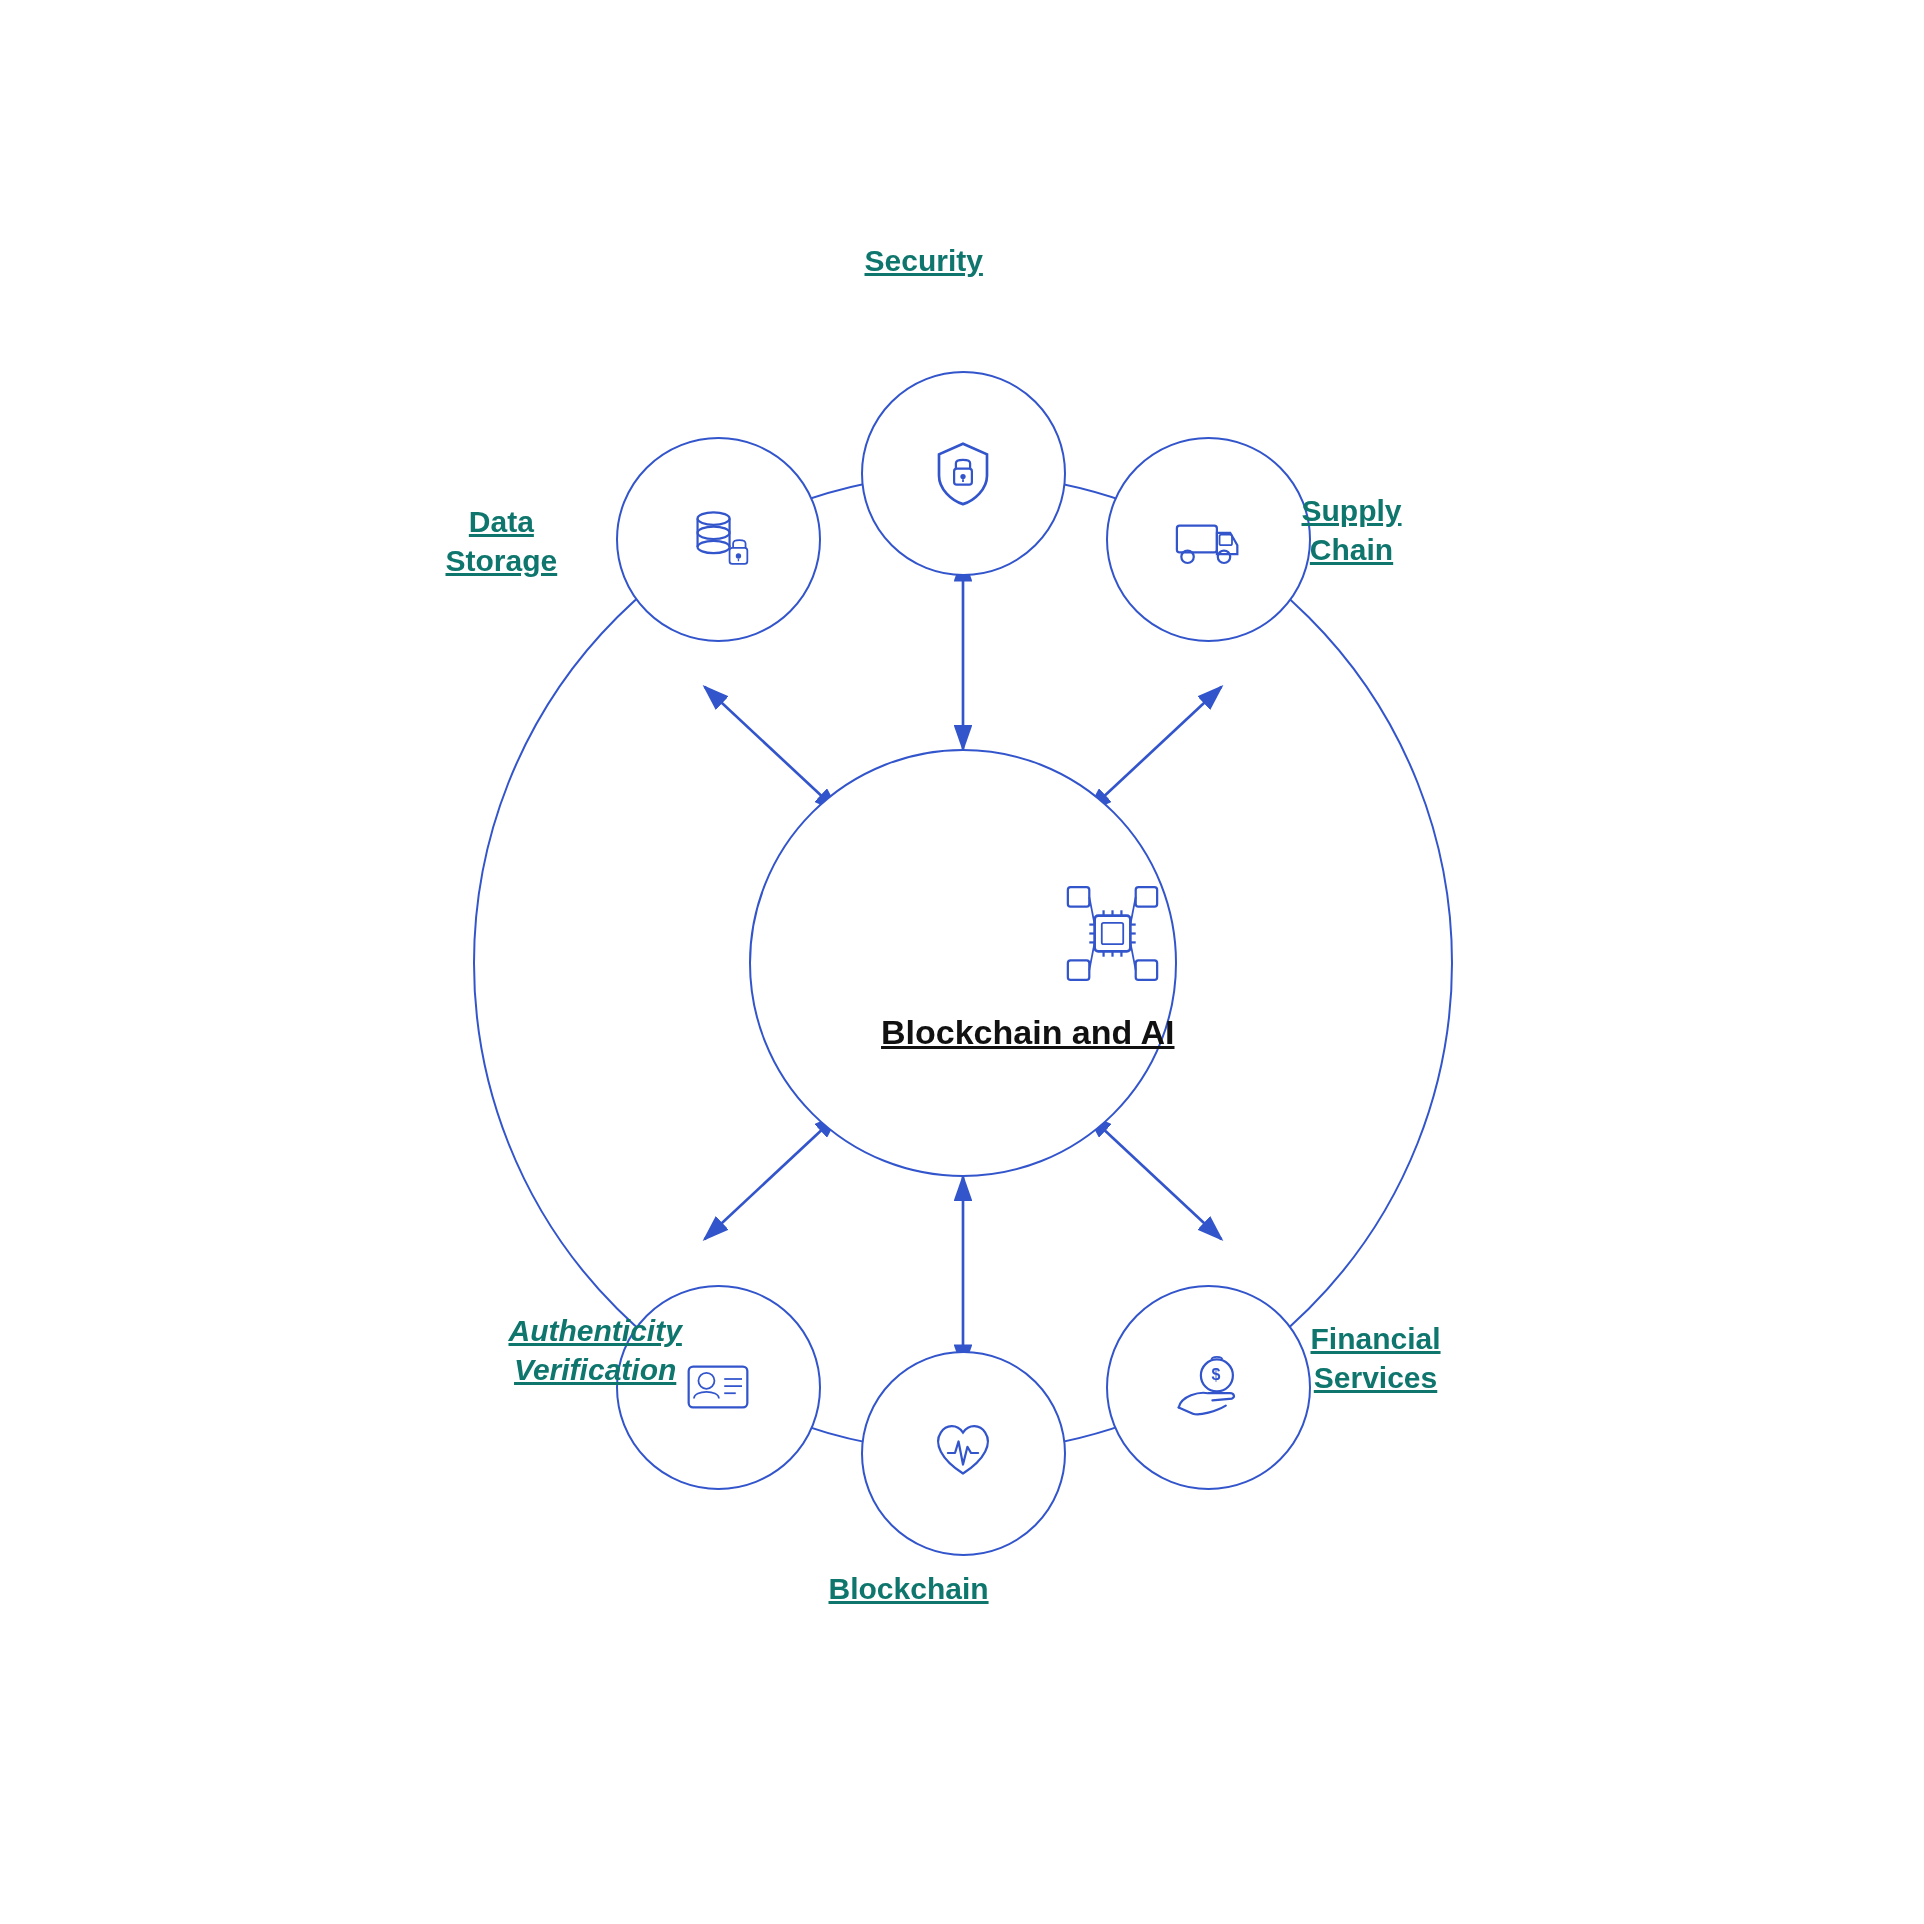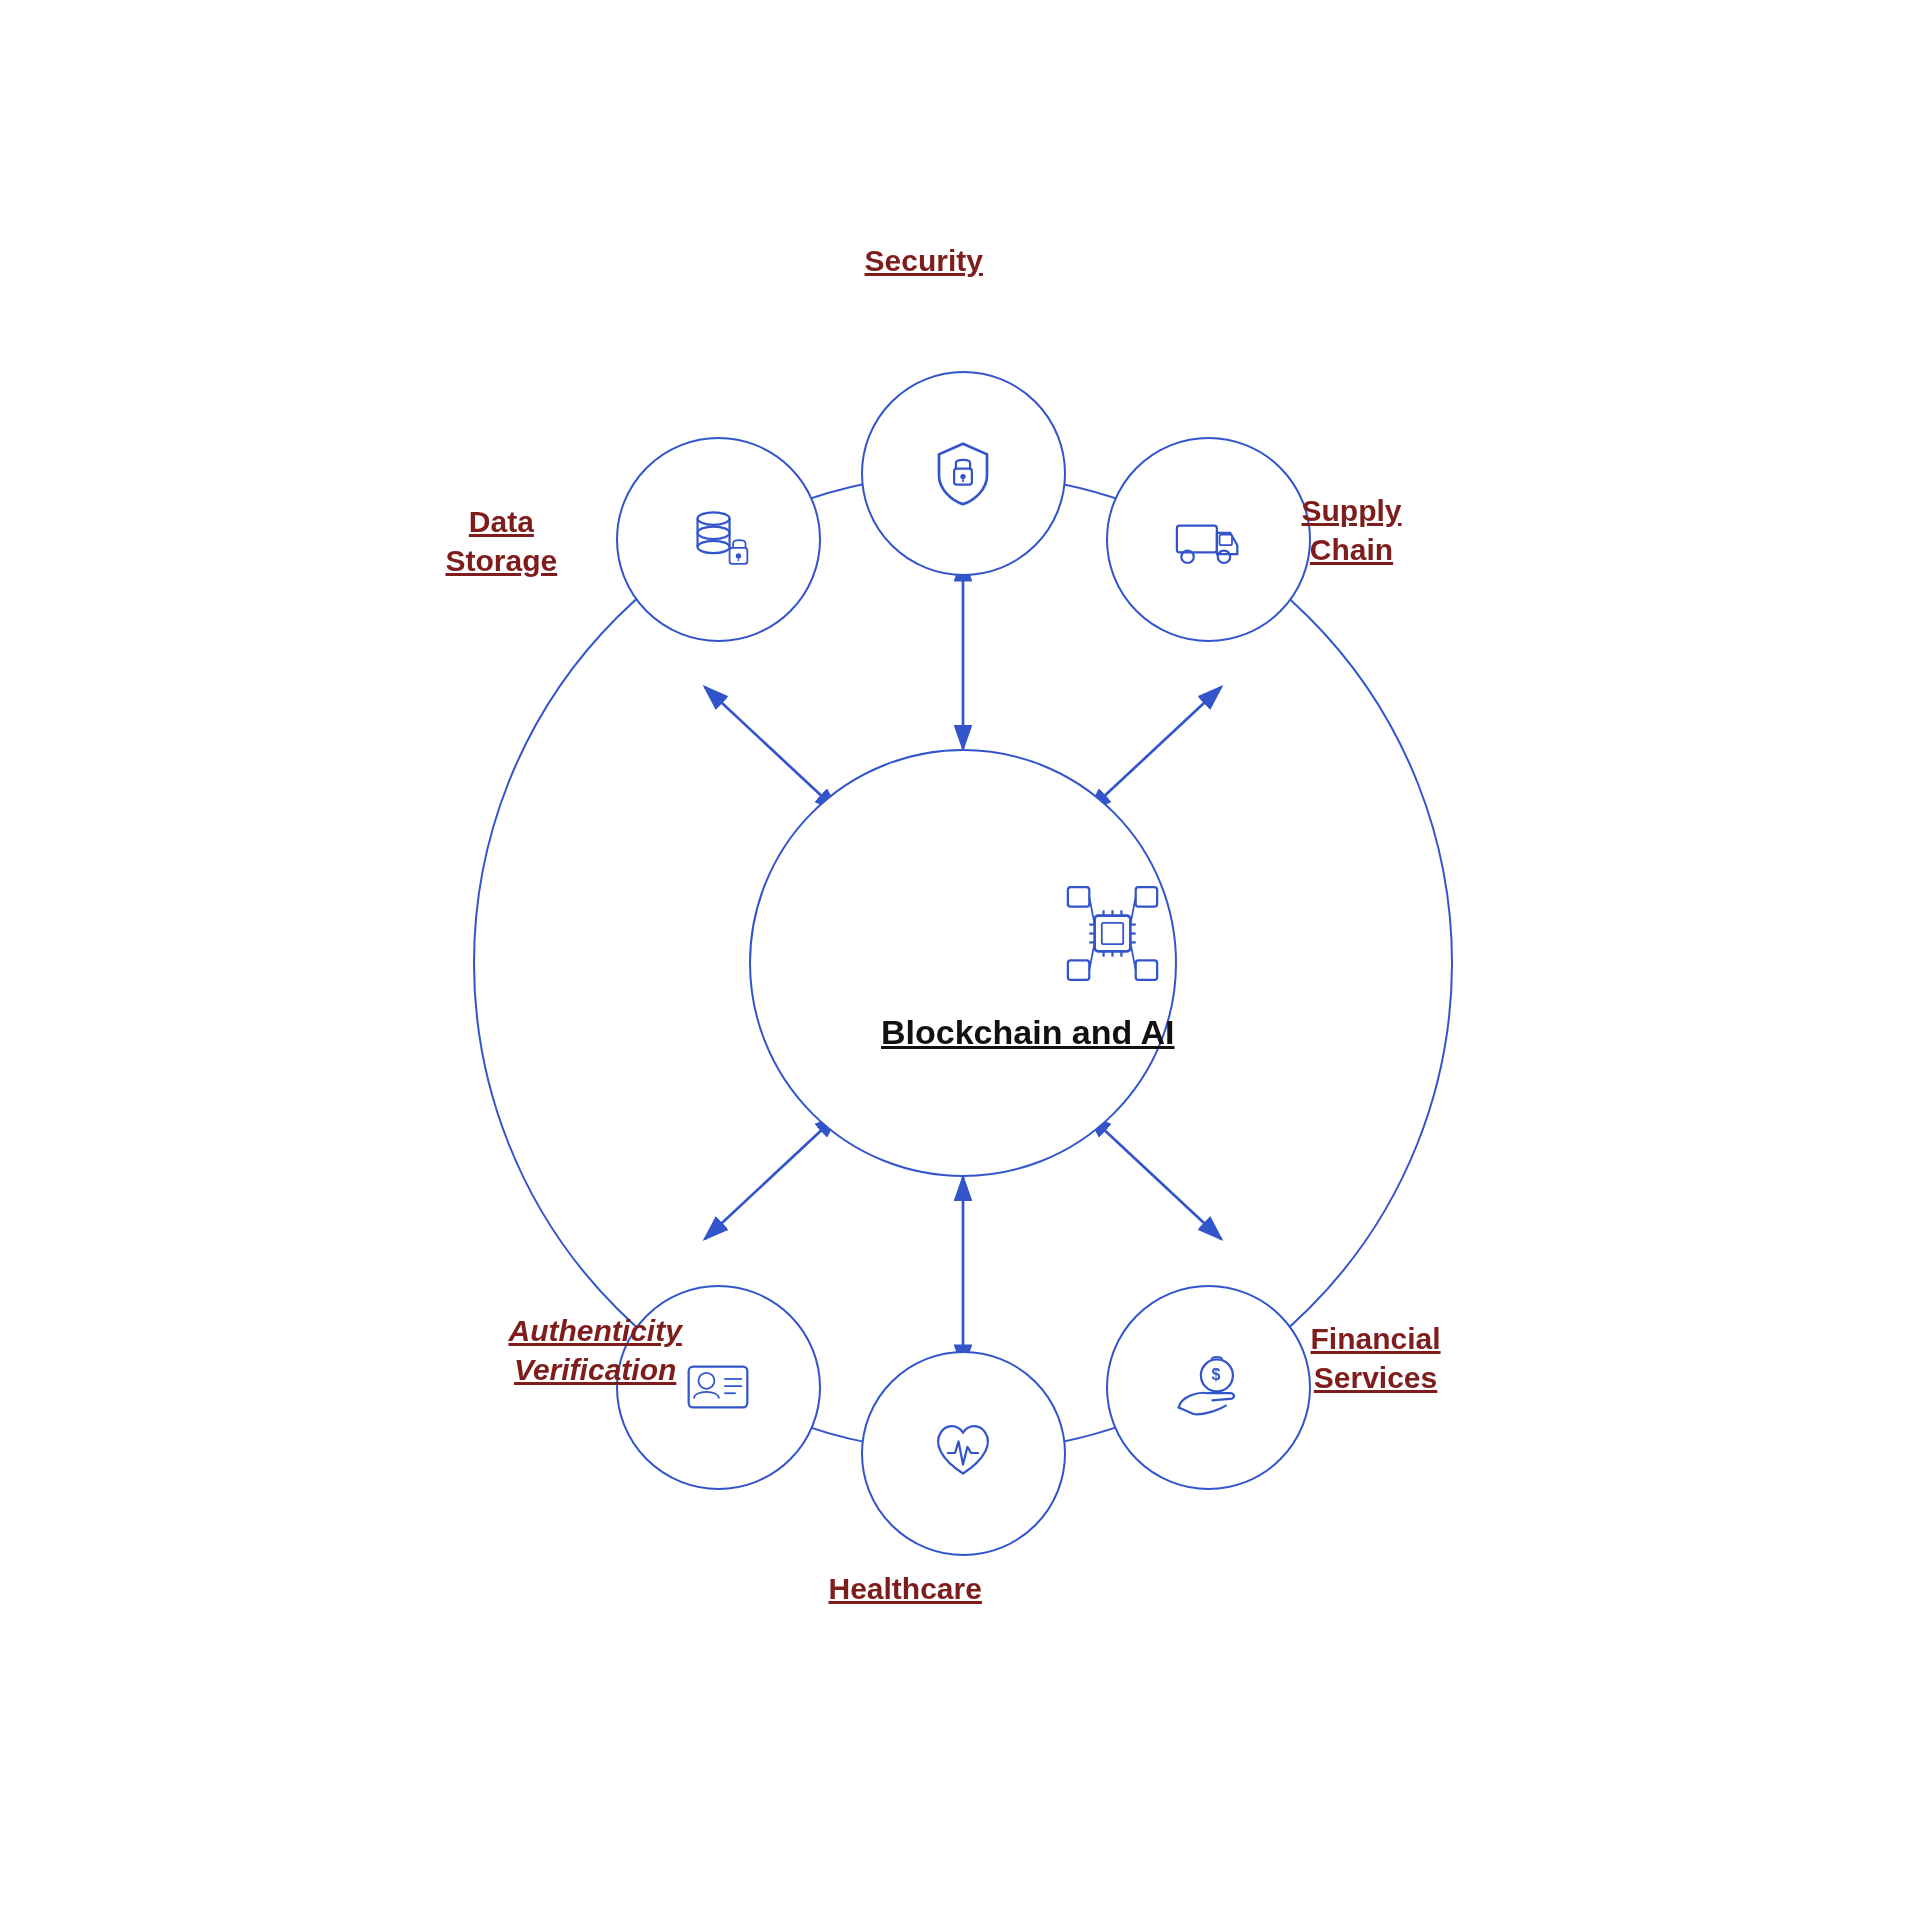--- a/index.html
+++ b/index.html
@@ -73,21 +73,21 @@
     }
     .satellite svg {
       width: 80px;
       height: 80px;
     }
     
     .label {
       position: absolute;
       font-size: 30px;
       font-weight: 700;
-      color: #7f1d1d;
+      color: #0f766e;
       text-align: center;
       line-height: 1.3;
       z-index: 20;
     }
     .label span {
       text-decoration: underline;
     }
     
     .arrows-svg {
       position: absolute;
@@ -215,21 +215,21 @@
 
   <div class="satellite" style="left: calc(50% - 102px); top: calc(50% + 490px - 102px);">
     <svg viewBox="0 0 90 90" fill="none" xmlns="http://www.w3.org/2000/svg">
 
       <path d="M45 68 C20 52 12 34 20 22 C26 13 38 12 45 22 C52 12 64 13 70 22 C78 34 70 52 45 68 Z" stroke="#3355cc" stroke-width="2.5" fill="none"></path>
 
       <polyline points="28,45 36,45 40,32 45,58 50,38 54,45 62,45" stroke="#3355cc" stroke-width="2.5" fill="none" stroke-linecap="round" stroke-linejoin="round"></polyline>
     </svg>
   </div>
   <div class="label" style="left: calc(50% - 134px); top: calc(50% + 606px);">
-    <span>Healthcare</span>
+    <span>Blockchain</span>
   </div>
 
   <div class="satellite" style="left: calc(50% - 245px - 102px); top: calc(50% + 424px - 102px);">
     <svg viewBox="0 0 90 90" fill="none" xmlns="http://www.w3.org/2000/svg">
 
       <rect x="12" y="22" width="66" height="46" rx="5" stroke="#3355cc" stroke-width="2.5" fill="none"></rect>
 
       <circle cx="32" cy="38" r="9" stroke="#3355cc" stroke-width="2" fill="none"></circle>
       <path d="M18 58 C18 48 46 48 46 58" stroke="#3355cc" stroke-width="2" fill="none"></path>
 

